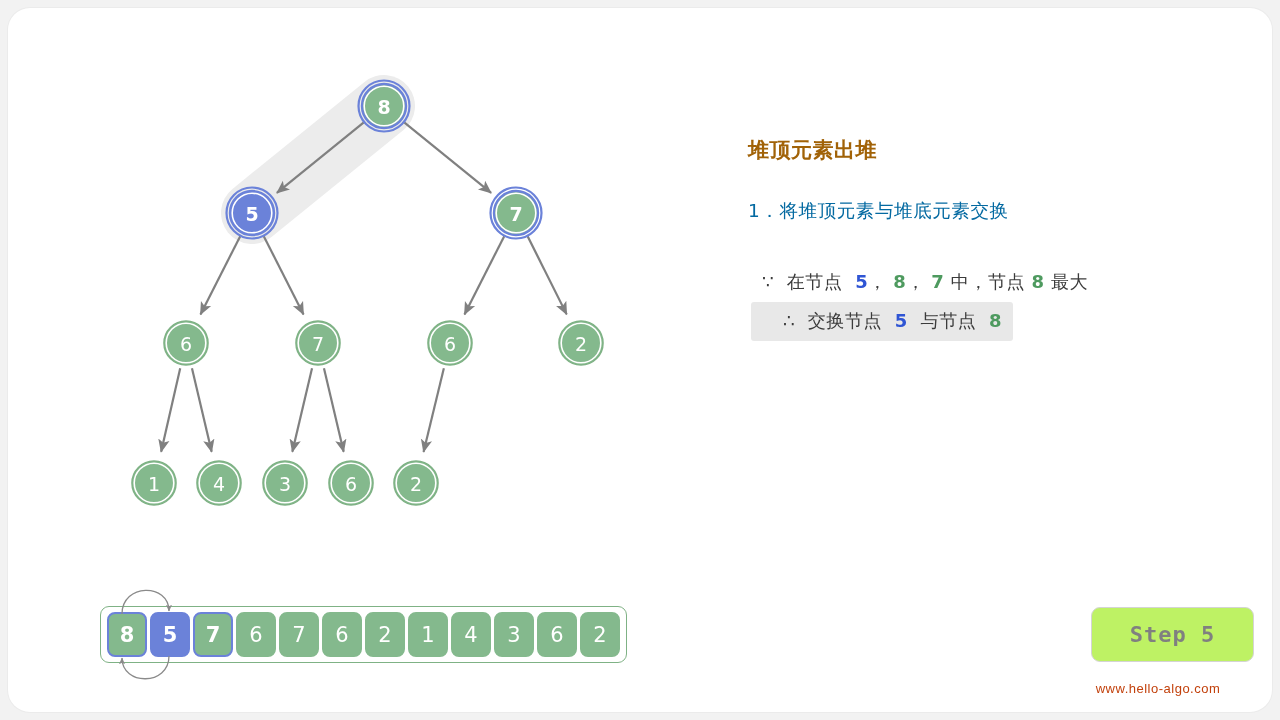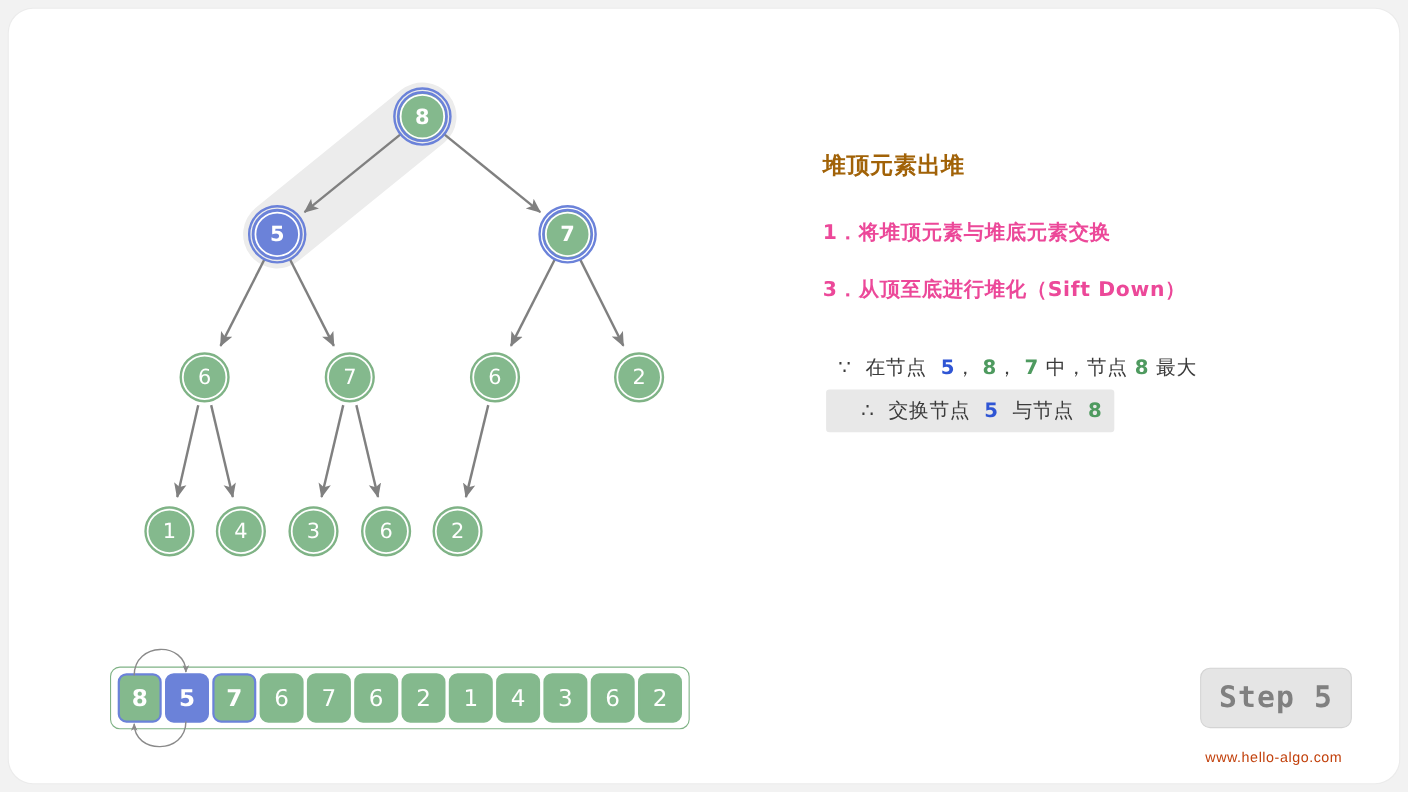--- a/index.html
+++ b/index.html
@@ -44,25 +44,24 @@
   }
   #heading {
     font-size: 21px;
     font-weight: bold;
     color: #a16207;
     letter-spacing: 0.5px;
     margin: 0 0 34px 0;
   }
   .step-line {
     font-size: 18.5px;
-    color: #ec4899;
+    color: #0369a1;
     margin-bottom: 27px;
     letter-spacing: 0.6px;
     white-space: nowrap;
-    font-weight: bold;
   }
   .reason-wrap {
     margin-top: 40px;
   }
   .reason-line {
     font-size: 18px;
     color: #3b3b3b;
     letter-spacing: 0.6px;
     white-space: nowrap;
     display: inline-block;
@@ -121,29 +120,29 @@
     width: 120px;
     height: 115px;
     pointer-events: none;
   }
 
   
   #step-badge {
     position: absolute;
     left: 1083px;
     top: 599px;
-    width: 138px;
+    width: 163px;
     height: 55px;
     border: 1.4px solid #d4d4d4;
     border-radius: 9px;
-    background: #e5e5e5;
+    background: #bef264;
     display: flex;
     align-items: center;
     justify-content: center;
-    font-size: 27px;
+    font-size: 22px;
     font-weight: bold;
     color: #808080;
     font-family: "DejaVu Sans Mono", "Liberation Mono", monospace;
     letter-spacing: 1px;
     box-sizing: border-box;
   }
   #watermark {
     position: absolute;
     left: 1070px;
     top: 673px;
@@ -255,21 +254,20 @@
             <circle cx="408" cy="475" r="19.8" fill="none" stroke="#ffffff" stroke-width="1.6"></circle>
             <text x="408" y="475.5" class="node-label">2</text>
           </g>
         </g>
     </svg>
 
     <div id="text-col">
       <div id="heading">堆顶元素出堆</div>
 
       <div class="step-line">1．将堆顶元素与堆底元素交换</div>
-      <div class="step-line">3．从顶至底进行堆化（Sift Down）</div>
 
       <div class="reason-wrap">
         <div class="reason-block">
           <span class="reason-line"><span>∵</span>&nbsp;
             <span>在节点</span>&nbsp;
             <span class="num-blue">5</span><span>，</span>
             <span class="num-green">8</span><span>，</span>
             <span class="num-green">7</span>
             <span>中，节点</span>
             <span class="num-green">8</span>

